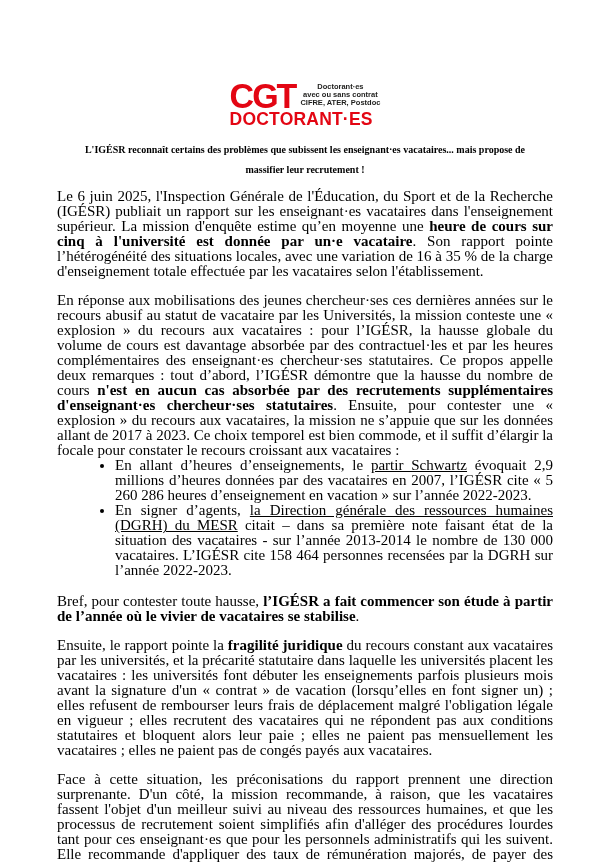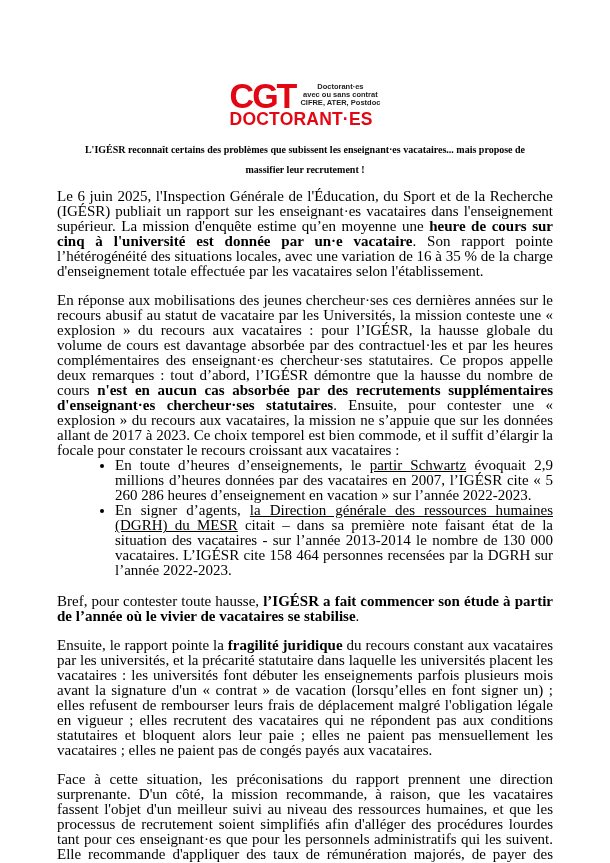--- a/index.html
+++ b/index.html
@@ -101,21 +101,21 @@
     </div>
     <div class="doctorantes-wordmark">DOCTORANT·ES</div>
   </div>
 
   <h1 class="doc-title">L'IGÉSR reconnaît certains des problèmes que subissent les enseignant·es vacataires... mais propose de massifier leur recrutement !</h1>
 
   <div class="content">
       <p class="doc-para"><span>Le 6 juin 2025, l'Inspection Générale de l'Éducation, du Sport et de la Recherche (IGÉSR) publiait un rapport sur les enseignant·es vacataires dans l'enseignement supérieur. La mission d'enquête estime qu’en moyenne une </span><span class="run-bold">heure de cours sur cinq à l'université est donnée par un·e vacataire</span><span>. Son rapport pointe l’hétérogénéité des situations locales, avec une variation de 16 à 35 % de la charge d'enseignement totale effectuée par les vacataires selon l'établissement.</span></p>
       <p class="doc-para"><span>En réponse aux mobilisations des jeunes chercheur·ses ces dernières années sur le recours abusif au statut de vacataire par les Universités, la mission conteste une « explosion » du recours aux vacataires : pour l’IGÉSR, la hausse globale du volume de cours est davantage absorbée par des contractuel·les et par les heures complémentaires des enseignant·es chercheur·ses statutaires. Ce propos appelle deux remarques : tout d’abord, l’IGÉSR démontre que la hausse du nombre de cours </span><span class="run-bold">n'est en aucun cas absorbée par des recrutements supplémentaires d'enseignant·es chercheur·ses statutaires</span><span>. Ensuite, pour contester une « explosion » du recours aux vacataires, la mission ne s’appuie que sur les données allant de 2017 à 2023. Ce choix temporel est bien commode, et il suffit d’élargir la focale pour constater le recours croissant aux vacataires :</span></p>
       <ul class="doc-list attached">
-        <li><span>En toute d’heures d’enseignements, le </span><span class="run-underline">partir Schwartz</span><span> évoquait 2,9 millions d’heures données par des vacataires en 2007, l’IGÉSR cite « 5 260 286 heures d’enseignement en vacation » sur l’année 2022-2023.</span></li>
+        <li><span>En allant d’heures d’enseignements, le </span><span class="run-underline">partir Schwartz</span><span> évoquait 2,9 millions d’heures données par des vacataires en 2007, l’IGÉSR cite « 5 260 286 heures d’enseignement en vacation » sur l’année 2022-2023.</span></li>
         <li><span>En signer d’agents, </span><span class="run-underline">la Direction générale des ressources humaines (DGRH) du MESR</span><span> citait – dans sa première note faisant état de la situation des vacataires - sur l’année 2013-2014 le nombre de 130 000 vacataires. L’IGÉSR cite 158 464 personnes recensées par la DGRH sur l’année 2022-2023.</span></li>
       </ul>
       <p class="doc-para attached"><span>Bref, pour contester toute hausse, </span><span class="run-bold">l’IGÉSR a fait commencer son étude à partir de l’année où le vivier de vacataires se stabilise</span><span>.</span></p>
       <p class="doc-para"><span>Ensuite, le rapport pointe la </span><span class="run-bold">fragilité juridique</span><span> du recours constant aux vacataires par les universités, et la précarité statutaire dans laquelle les universités placent les vacataires : les universités font débuter les enseignements parfois plusieurs mois avant la signature d'un « contrat » de vacation (lorsqu’elles en font signer un) ; elles refusent de rembourser leurs frais de déplacement malgré l'obligation légale en vigueur ; elles recrutent des vacataires qui ne répondent pas aux conditions statutaires et bloquent alors leur paie ; elles ne paient pas mensuellement les vacataires ; elles ne paient pas de congés payés aux vacataires.</span></p>
       <p class="doc-para"><span>Face à cette situation, les préconisations du rapport prennent une direction surprenante. D'un côté, la mission recommande, à raison, que les vacataires fassent l'objet d'un meilleur suivi au niveau des ressources humaines, et que les processus de recrutement soient simplifiés afin d'alléger des procédures lourdes tant pour ces enseignant·es que pour les personnels administratifs qui les suivent. Elle recommande d'appliquer des taux de rémunération majorés, de payer des indemnités compensatoires de congés payés, et de privilégier le régime des Activités Complémentaires d'Enseignement (ACE) pour les cours assurés par des doctorant·es contractuel·les. De l'autre, </span><span class="run-bold">sans</span></p>
     </div>
 
 </div>
 
 </body></html>

